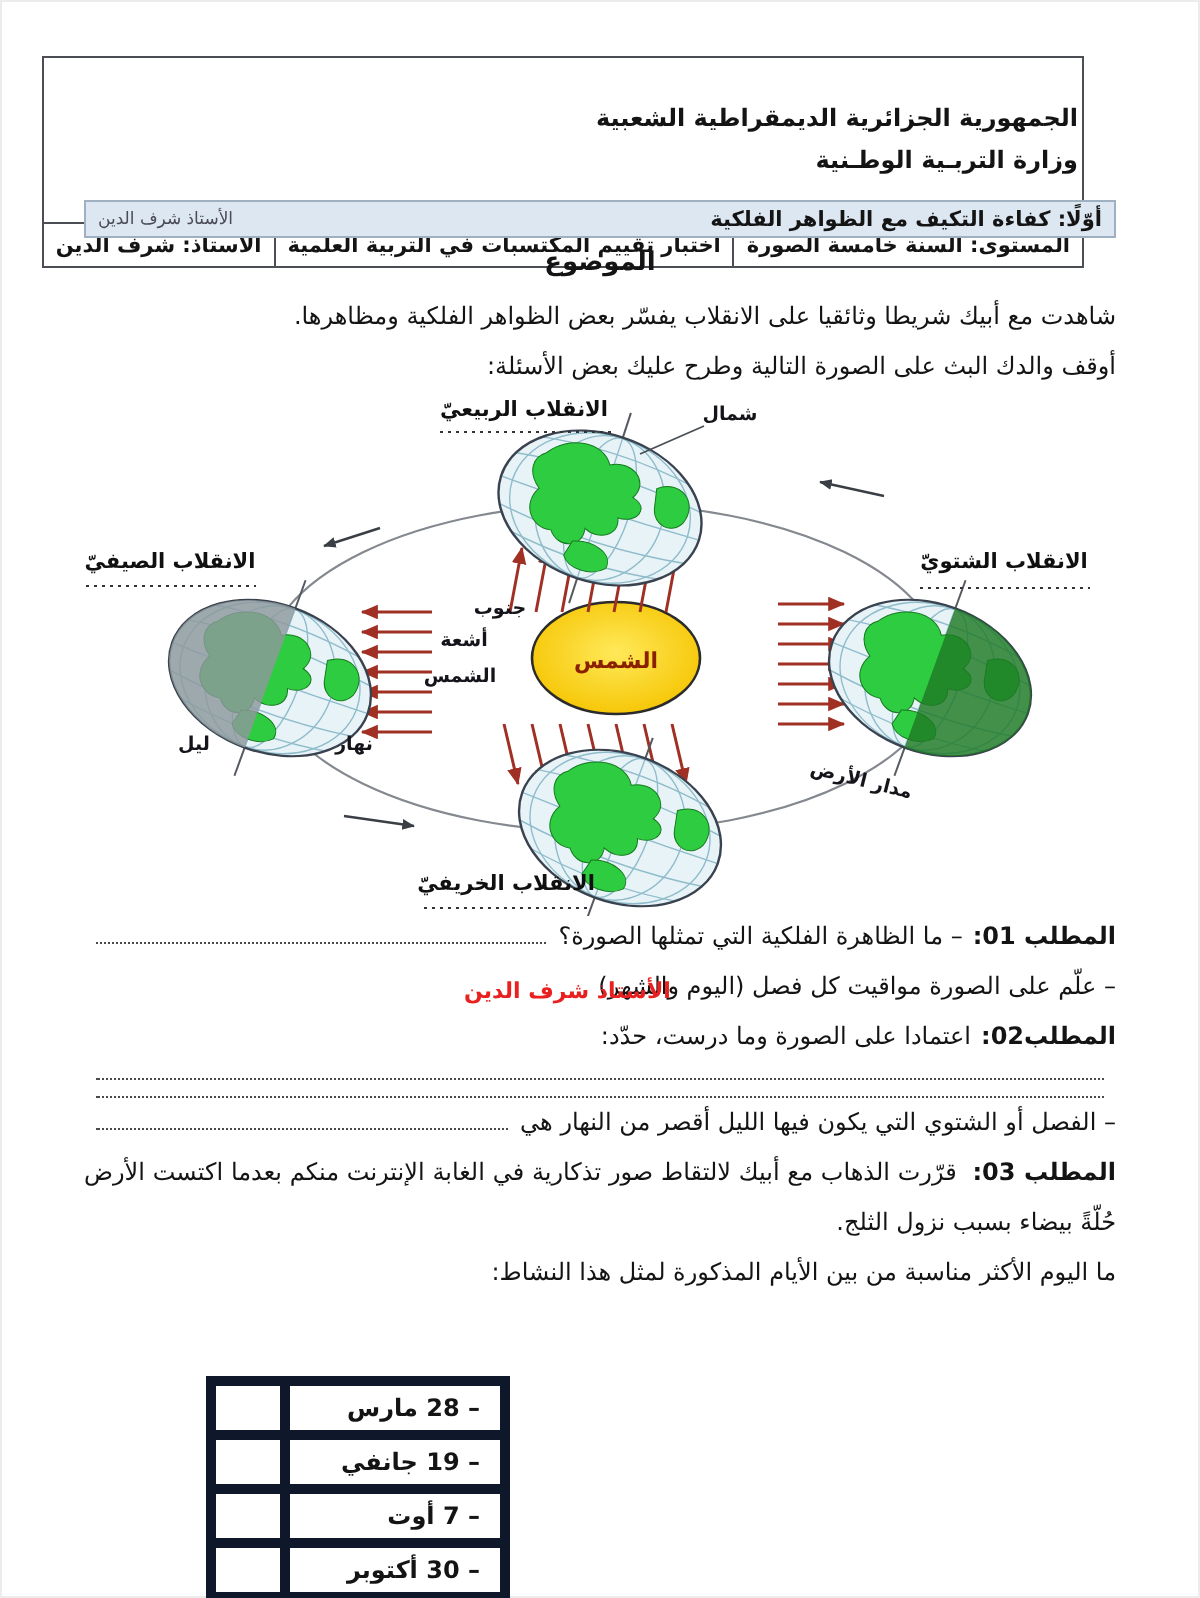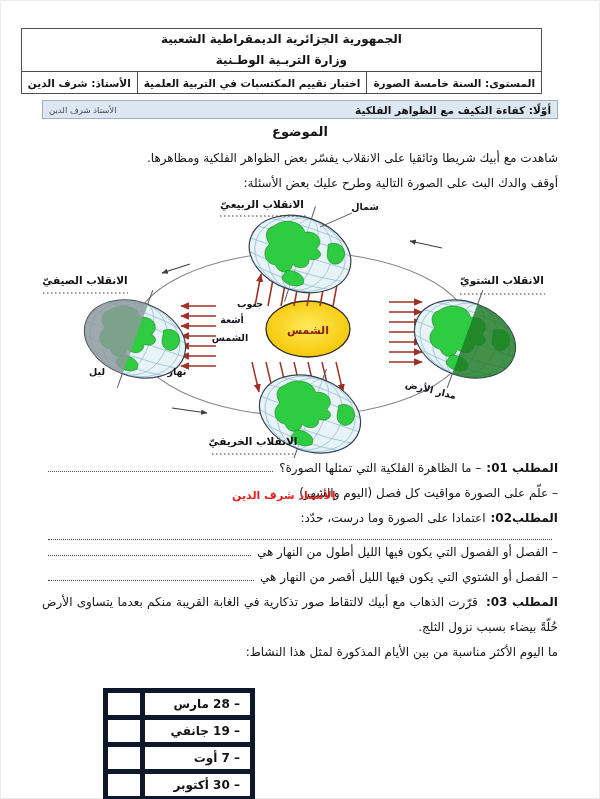--- a/index.html
+++ b/index.html
@@ -7,21 +7,21 @@
   .page {
     position:relative; width:600px; height:799px; background:#fff;
     direction:rtl; overflow:hidden; box-shadow:inset 0 0 0 1px #ececec;
   }
   
   .hdr-table {
     position:absolute; top:28px; right:58px; width:484px;
     border-collapse:collapse; direction:rtl;
   }
   .hdr-table td { border:1px solid #4b4f55; }
-  .hdr-title-cell { text-align:center; padding:0 2px; }
+  .hdr-title-cell { padding:20px 2px; }
   .hdr-title-line { font-weight:bold; font-size:12px; line-height:21px; }
   .hdr-row3 td { font-size:10.5px; font-weight:600; padding:3px 6px; height:22px; white-space:nowrap; }
   .cell-level { width:36%; text-align:right; }
   .cell-exam  { width:35%; text-align:center; }
   .cell-teacher { width:29%; text-align:left; }
   
   .band {
     position:absolute; top:100px; right:42px; left:42px; height:19px;
     background:#dde7f2; border:1px solid #9fb0c0;
     display:flex; align-items:center; justify-content:space-between;
@@ -227,30 +227,29 @@
       <span class="red-stamp">الأستاذ شرف الدين</span>
     </div>
     <div class="qrow">
       <span class="qlabel">المطلب02:</span>
       <span class="qtext">اعتمادا على الصورة وما درست، حدّد:</span>
     </div>
     <div class="qrow">
       <span class="dots"></span>
     </div>
     <div class="qrow">
-      <span class="qtext">– الفصل أو الفصول التي يكون فيها الليل أطول من النهار هي</span>
       <span class="dots"></span>
     </div>
     <div class="qrow">
       <span class="qtext">– الفصل أو الشتوي التي يكون فيها الليل أقصر من النهار هي</span>
       <span class="dots"></span>
     </div>
     <div class="qpara">
       <span class="qlabel">المطلب 03:</span>
-      <span>قرّرت الذهاب مع أبيك لالتقاط صور تذكارية في الغابة القريبة منكم بعدما يتساوى الأرض حُلّةً بيضاء بسبب نزول الثلج.</span>
+      <span>قرّرت الذهاب مع أبيك لالتقاط صور تذكارية في الغابة الإنترنت منكم بعدما اكتست الأرض حُلّةً بيضاء بسبب نزول الثلج.</span>
     </div>
     <div>ما اليوم الأكثر مناسبة من بين الأيام المذكورة لمثل هذا النشاط:</div>
   </div>
 
   <table class="opt-table">
     <tbody>
         <tr>
       <td class="opt-date">–  28 مارس</td>
       <td class="opt-answer"></td>
     </tr>

